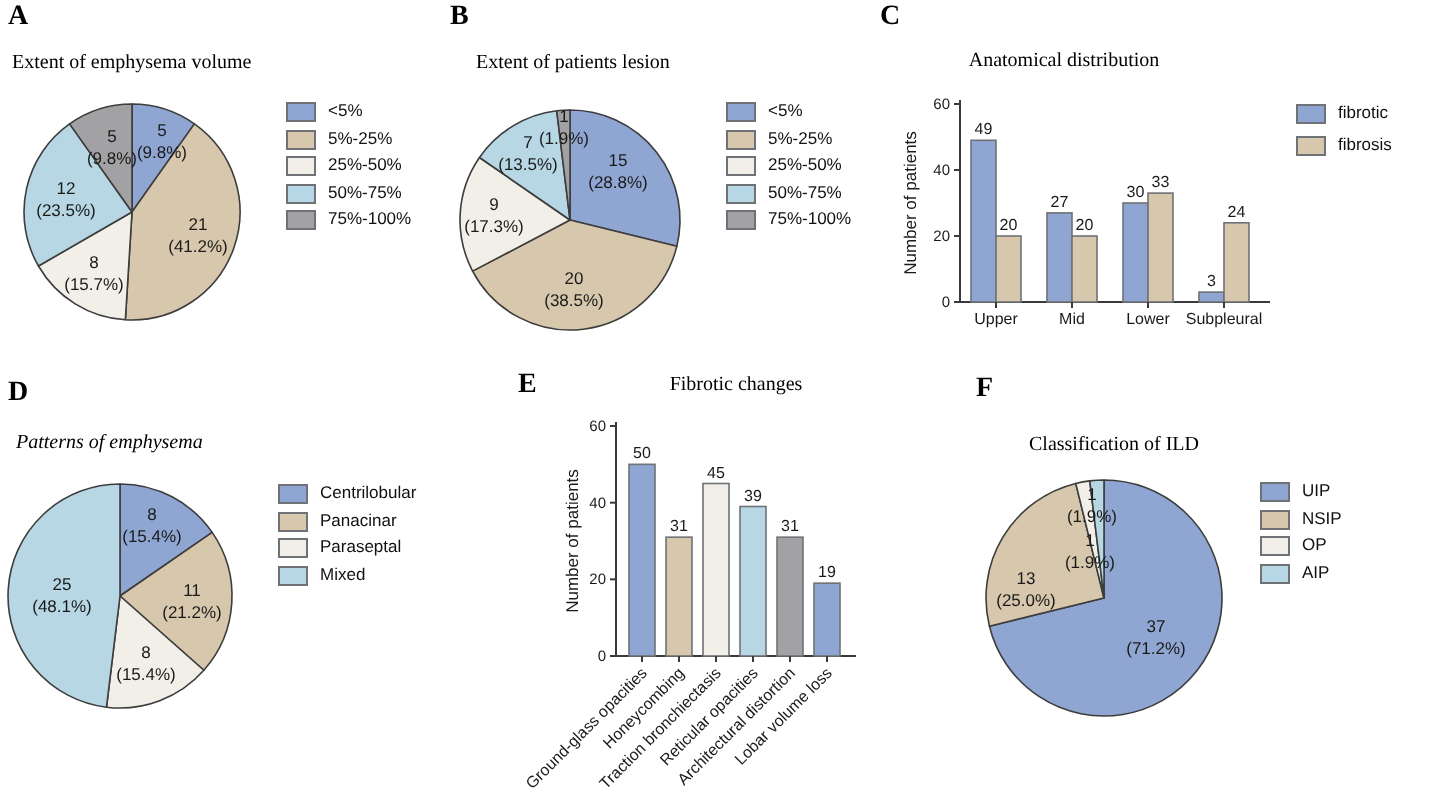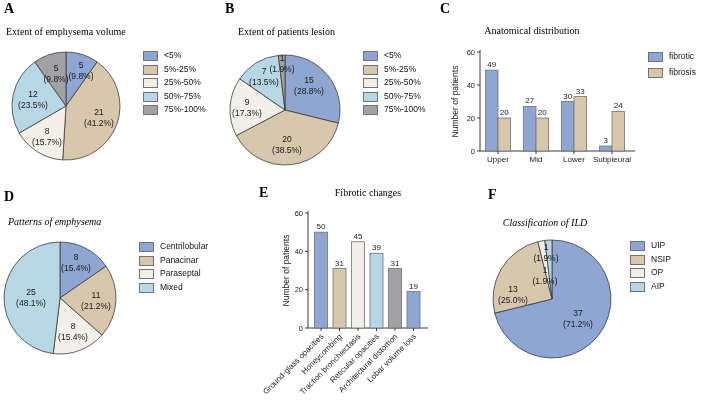--- a/index.html
+++ b/index.html
@@ -31,21 +31,21 @@
   <div class="panel-letter" style="left:440px;top:1px;">C</div>
   <div class="panel-letter" style="left:4px;top:189px;">D</div>
   <div class="panel-letter" style="left:259px;top:185px;">E</div>
   <div class="panel-letter" style="left:488px;top:187px;">F</div>
 
   <div class="panel-title" style="left:6px;top:26px;">Extent of emphysema volume</div>
   <div class="panel-title" style="left:238px;top:26px;">Extent of patients lesion</div>
   <div class="panel-title centered" style="left:422px;top:25px;width:220px;">Anatomical distribution</div>
   <div class="panel-title" style="left:8px;top:216px;font-style:italic;">Patterns of emphysema</div>
   <div class="panel-title centered" style="left:268px;top:187px;width:200px;">Fibrotic changes</div>
-  <div class="panel-title centered" style="left:460px;top:217px;width:170px;font-style:italic;">Classification of ILD</div>
+  <div class="panel-title centered" style="left:472px;top:217px;width:170px;">Classification of ILD</div>
 
   <svg style="left:8px;top:48px;" width="120" height="118">
       <path d="M58,58 L58.00,4.00 A54,54 0 0 1 89.20,13.93 Z" fill="#8fa6d2" stroke="#3d3d3d" stroke-width="0.8" stroke-linejoin="round"></path>
       <path d="M58,58 L89.20,13.93 A54,54 0 0 1 54.68,111.90 Z" fill="#d7c7ac" stroke="#3d3d3d" stroke-width="0.8" stroke-linejoin="round"></path>
       <path d="M58,58 L54.68,111.90 A54,54 0 0 1 11.23,85.00 Z" fill="#f1efe8" stroke="#3d3d3d" stroke-width="0.8" stroke-linejoin="round"></path>
       <path d="M58,58 L11.23,85.00 A54,54 0 0 1 26.80,13.93 Z" fill="#b6d7e3" stroke="#3d3d3d" stroke-width="0.8" stroke-linejoin="round"></path>
       <path d="M58,58 L26.80,13.93 A54,54 0 0 1 58.00,4.00 Z" fill="#a2a2a4" stroke="#3d3d3d" stroke-width="0.8" stroke-linejoin="round"></path>
       <text x="73" y="20" text-anchor="middle" class="plabel"><tspan x="73">5</tspan><tspan x="73" dy="11">(9.8%)</tspan></text>
       <text x="91" y="67" text-anchor="middle" class="plabel"><tspan x="91">21</tspan><tspan x="91" dy="11">(41.2%)</tspan></text>
       <text x="39" y="86" text-anchor="middle" class="plabel"><tspan x="39">8</tspan><tspan x="39" dy="11">(15.7%)</tspan></text>

